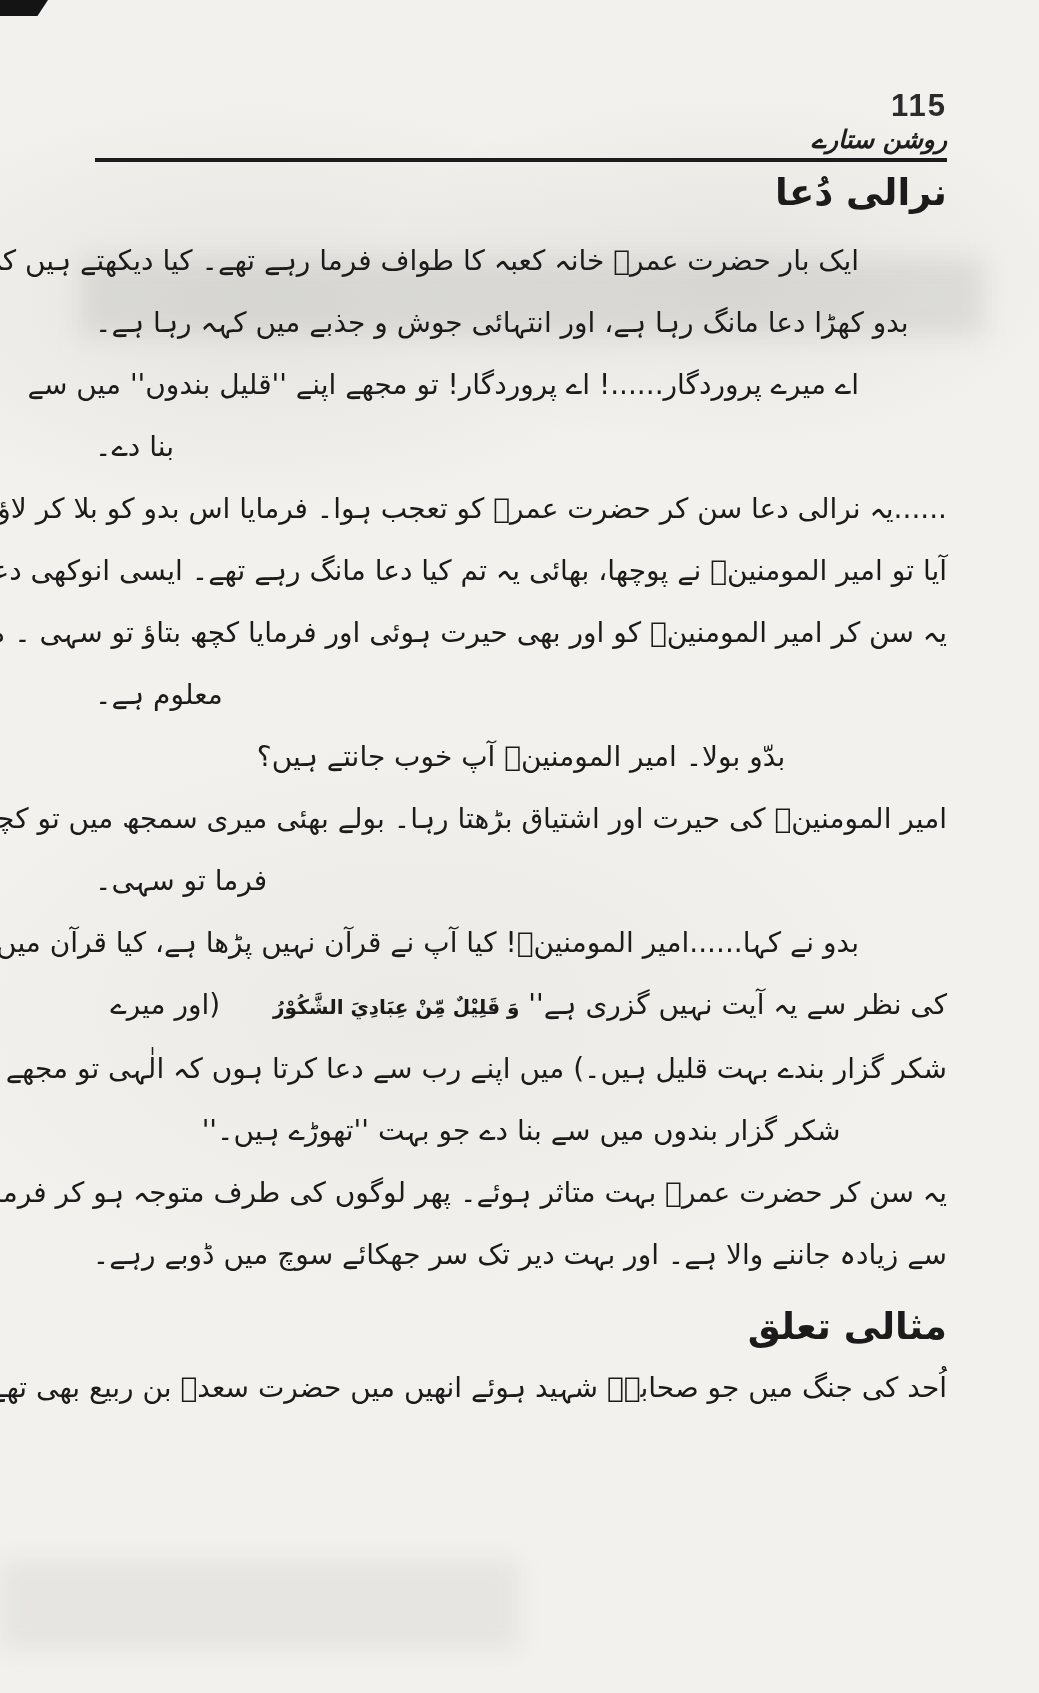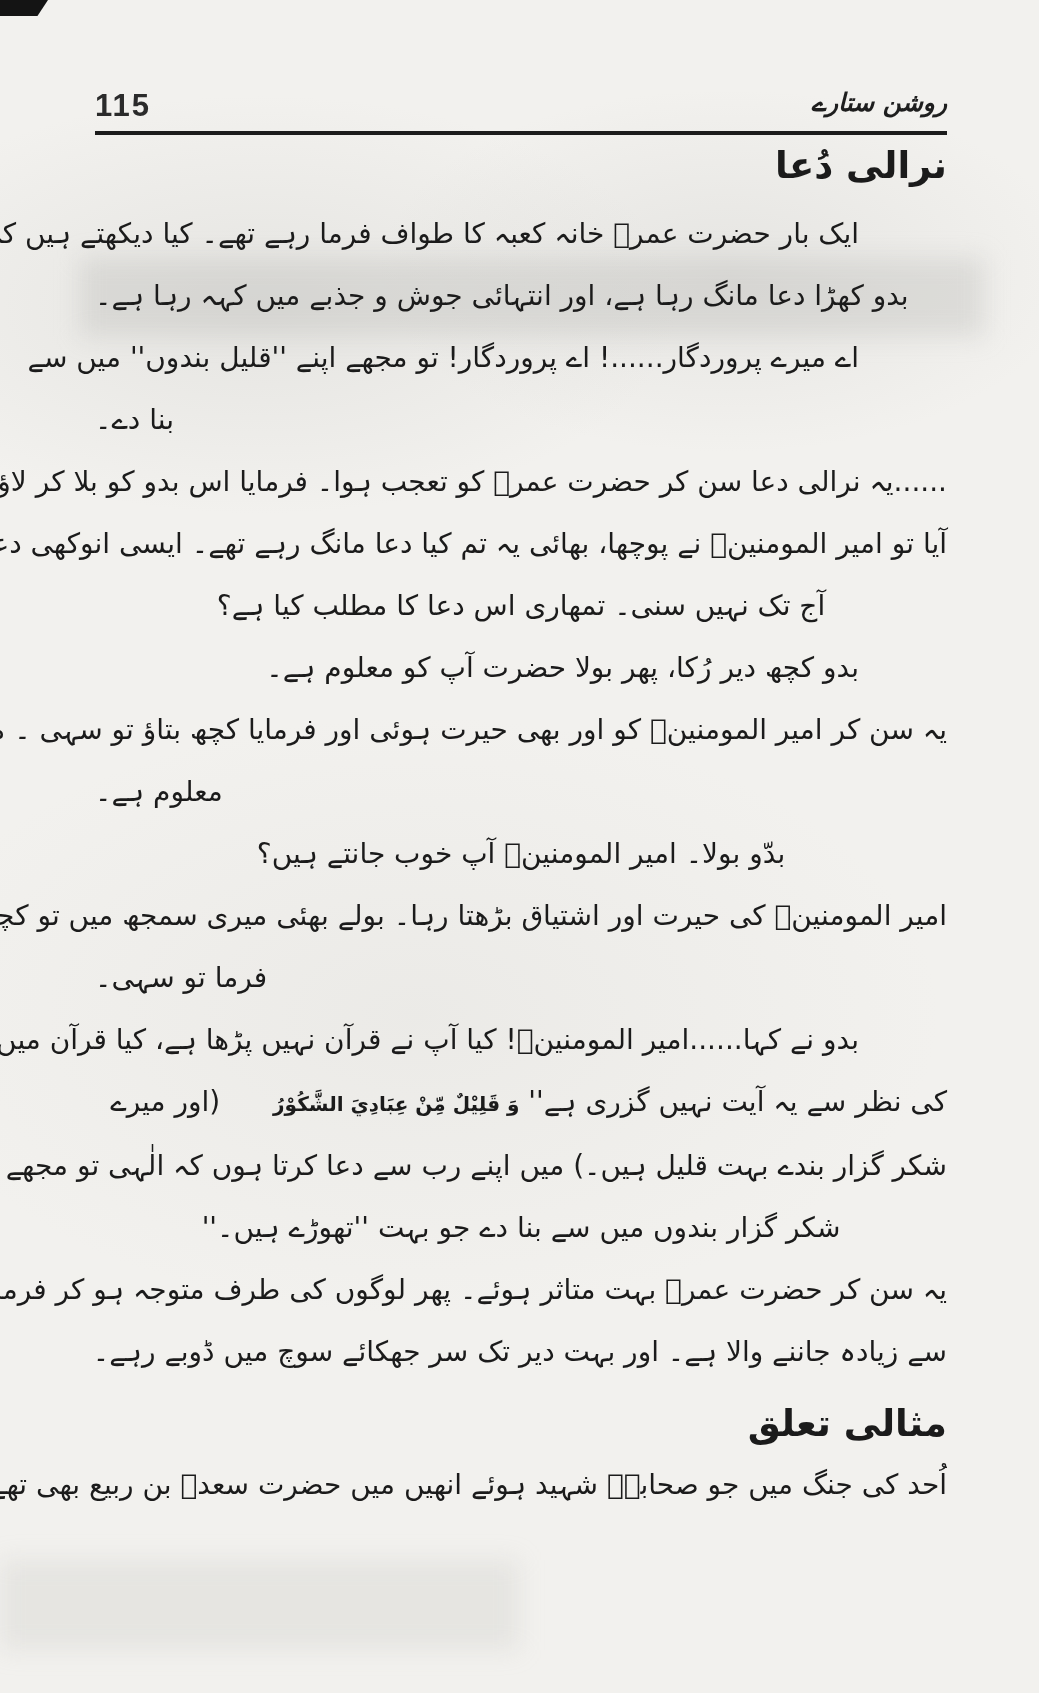--- a/index.html
+++ b/index.html
@@ -30,23 +30,23 @@
   .scan-band.low{
     top:1560px;height:90px;left:0;right:520px;
     background:rgba(185,185,181,0.22);
   }
   .content{
     position:relative;
     padding:90px 92px 0 95px;
   }
   .header-row{
     display:flex;
-    flex-direction:row;
+    flex-direction:column;
     justify-content:space-between;
-    align-items:flex-start;
+    align-items:flex-end;
     direction:ltr;
     border-bottom:4px solid #1c1c1c;
     padding-bottom:4px;
   }
   .page-number{
     font-family:"Liberation Sans", sans-serif;
     font-size:31px;
     font-weight:600;
     color:#2b2b2b;
     letter-spacing:2px;
@@ -105,22 +105,20 @@
     </div>
 
     <div class="section-heading">نرالی دُعا</div>
     <div class="lines">
         <div class="line al-indent"><span>ایک بار حضرت عمرؓ خانہ کعبہ کا طواف فرما رہے تھے۔ کیا دیکھتے ہیں کہ ایک</span></div>
         <div class="line al-left"><span>بدو کھڑا دعا مانگ رہا ہے، اور انتہائی جوش و جذبے میں کہہ رہا ہے۔</span></div>
         <div class="line al-indent"><span>اے میرے پروردگار......! اے پروردگار! تو مجھے اپنے ''قلیل بندوں'' میں سے</span></div>
         <div class="line al-left"><span>بنا دے۔</span></div>
         <div class="line al-right"><span>......یہ نرالی دعا سن کر حضرت عمرؓ کو تعجب ہوا۔ فرمایا اس بدو کو بلا کر لاؤ...... جب وہ</span></div>
         <div class="line al-right"><span>آیا تو امیر المومنینؓ نے پوچھا، بھائی یہ تم کیا دعا مانگ رہے تھے۔ ایسی انوکھی دعا تو میں نے</span></div>
-        <div class="line al-center"><span>آج تک نہیں سنی۔ تمھاری اس دعا کا مطلب کیا ہے؟</span></div>
-        <div class="line al-indent"><span>بدو کچھ دیر رُکا، پھر بولا حضرت آپ کو معلوم ہے۔</span></div>
         <div class="line al-right"><span>یہ سن کر امیر المومنینؓ کو اور بھی حیرت ہوئی اور فرمایا کچھ بتاؤ تو سہی ۔ مجھے کیا</span></div>
         <div class="line al-left"><span>معلوم ہے۔</span></div>
         <div class="line al-center"><span>بدّو بولا۔ امیر المومنینؓ آپ خوب جانتے ہیں؟</span></div>
         <div class="line al-right"><span>امیر المومنینؓ کی حیرت اور اشتیاق بڑھتا رہا۔ بولے بھئی میری سمجھ میں تو کچھ نہیں آیا</span></div>
         <div class="line al-left"><span>فرما تو سہی۔</span></div>
         <div class="line al-indent"><span>بدو نے کہا......امیر المومنینؓ! کیا آپ نے قرآن نہیں پڑھا ہے، کیا قرآن میں آپ</span></div>
         <div class="line al-right"><span>کی نظر سے یہ آیت نہیں گزری ہے'' </span><span class="arabic">وَ قَلِيْلٌ مِّنْ عِبَادِيَ الشَّكُوْرُ</span><span> (اور میرے</span></div>
         <div class="line al-right"><span>شکر گزار بندے بہت قلیل ہیں۔) میں اپنے رب سے دعا کرتا ہوں کہ الٰہی تو مجھے اپنے ان</span></div>
         <div class="line al-center"><span>شکر گزار بندوں میں سے بنا دے جو بہت ''تھوڑے ہیں۔''</span></div>
         <div class="line al-right"><span>یہ سن کر حضرت عمرؓ بہت متاثر ہوئے۔ پھر لوگوں کی طرف متوجہ ہو کر فرمایا، ہر شخص عمرؓ</span></div>

